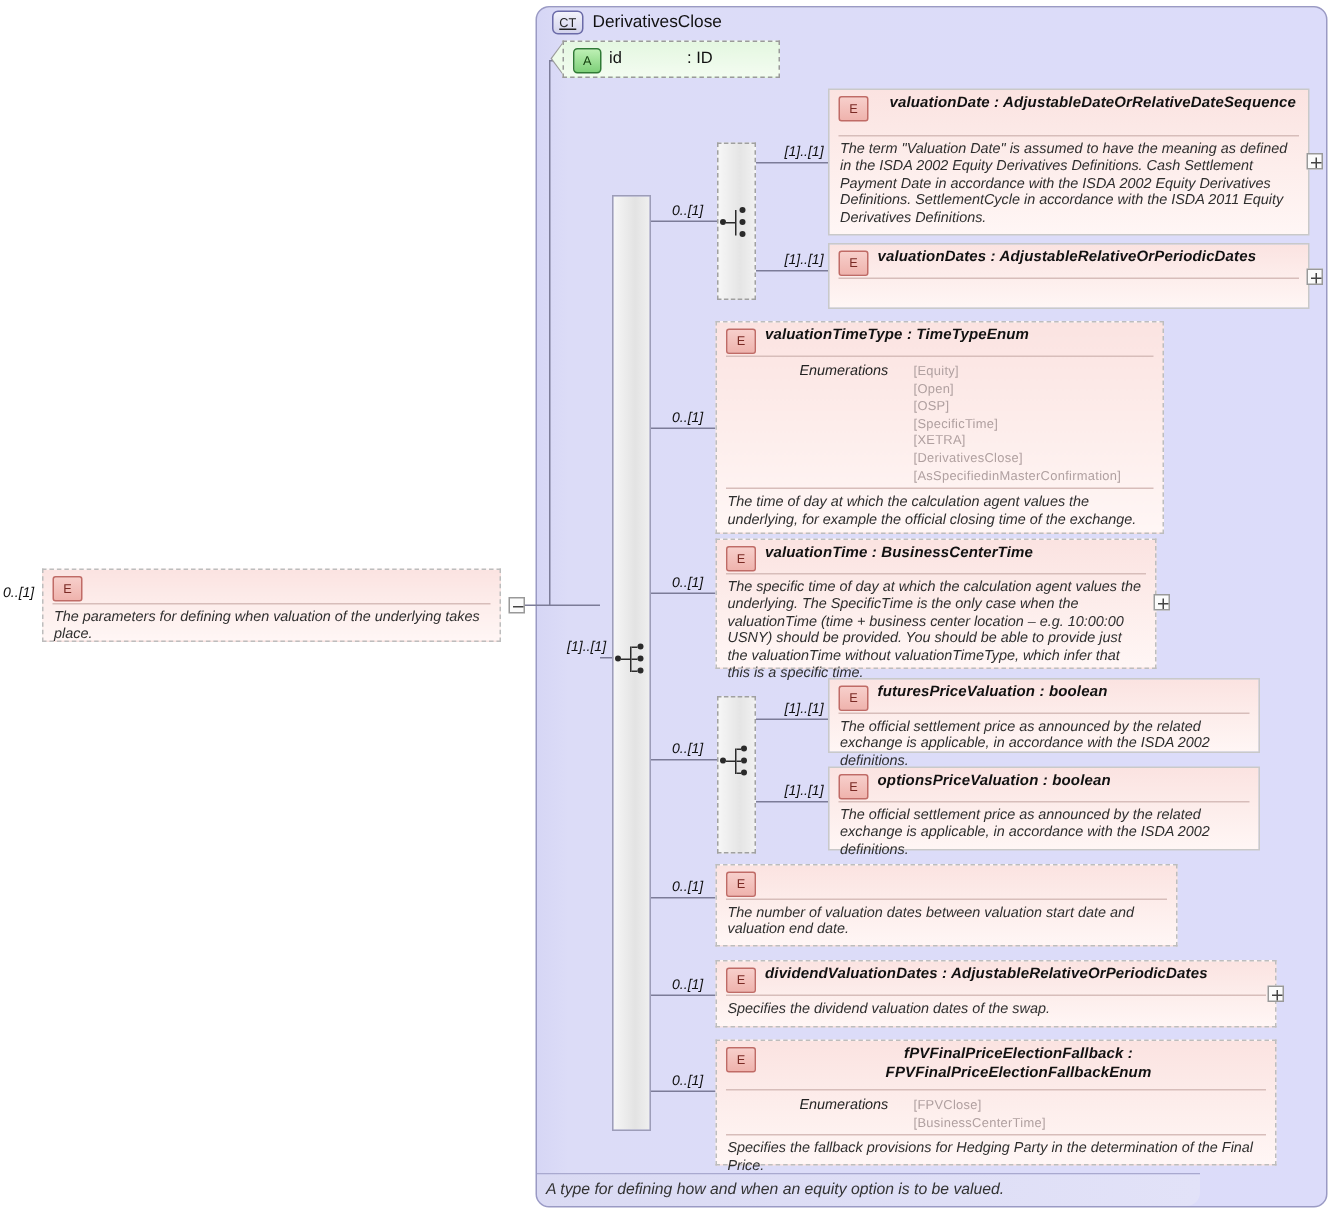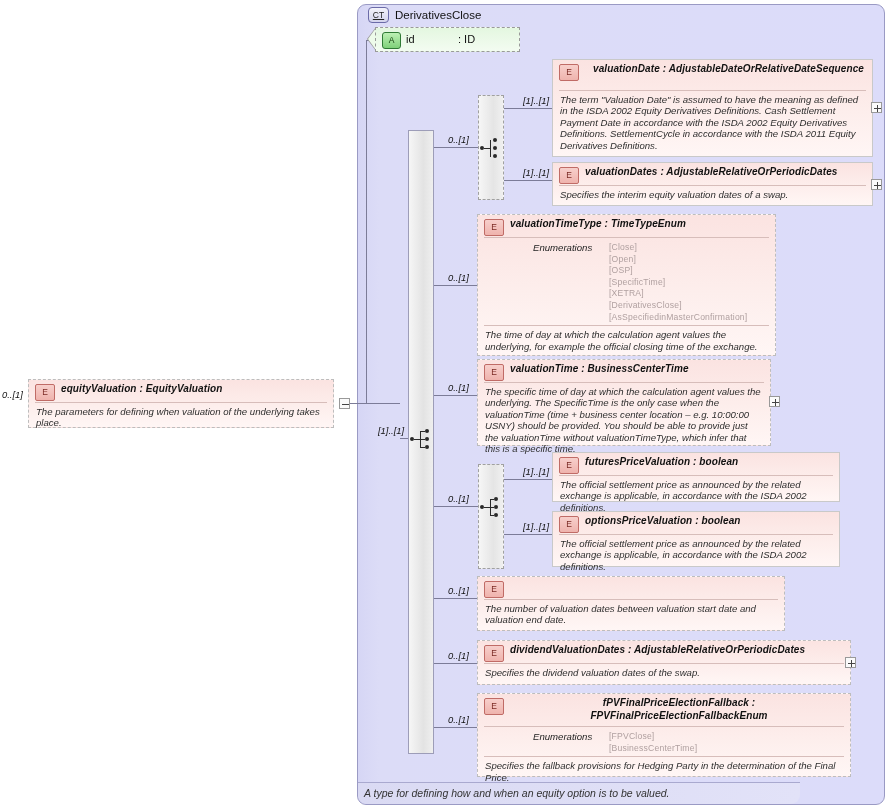--- a/index.html
+++ b/index.html
@@ -144,21 +144,20 @@
     <div class="ct-title">DerivativesClose</div>
   </div>
   <div class="ct-footer">
     <span>A type for defining how and when an equity option is to be valued.</span>
   </div>
 
   <div class="card" style="left:2px;top:389px;">0..[1]</div>
   <div class="el root-el">
     <div class="el-head">
       <div class="e-badge">E</div>
-      <div class="e-title">equityValuation : EquityValuation</div>
     </div>
     <div class="el-sep"></div>
     <div class="el-doc">The parameters for defining when valuation of the underlying takes place.</div>
   </div>
   <div class="minus" style="left:339px;top:398px;"></div>
 
   <div class="ln h" style="left:350px;top:403px;width:50px;"></div>
   <div class="ln v" style="left:366px;top:40px;height:364px;"></div>
   <div class="ln h" style="left:366px;top:40px;width:10px;"></div>
 
@@ -211,36 +210,35 @@
   <div class="plus" style="left:871px;top:102px;"></div>
 
   <div class="card" style="left:523px;top:167px;">[1]..[1]</div>
   <div class="ln h" style="left:504px;top:180px;width:48px;"></div>
   <div class="el solid" style="left:552px;top:162px;width:321px;height:44px;">
     <div class="el-head">
       <div class="e-badge">E</div>
       <div class="e-title">valuationDates : AdjustableRelativeOrPeriodicDates</div>
     </div>
     <div class="el-sep"></div>
-    <div class="el-doc">Specifies the interim equity valuation dates of a swap.</div>
   </div>
   <div class="plus" style="left:871px;top:179px;"></div>
 
   <div class="card" style="left:448px;top:272px;">0..[1]</div>
   <div class="ln h" style="left:434px;top:285px;width:43px;"></div>
   <div class="el" style="left:477px;top:214px;width:299px;height:142px;">
     <div class="el-head">
       <div class="e-badge">E</div>
       <div class="e-title">valuationTimeType : TimeTypeEnum</div>
     </div>
     <div class="el-sep"></div>
     <div class="enum-wrap">
       <div class="enum-label">Enumerations</div>
       <div class="enum-list">
-        <div>[Close]</div>
+        <div>[Equity]</div>
         <div>[Open]</div>
         <div>[OSP]</div>
         <div>[SpecificTime]</div>
         <div>[XETRA]</div>
         <div>[DerivativesClose]</div>
         <div>[AsSpecifiedinMasterConfirmation]</div>
       </div>
     </div>
     <div class="el-sep"></div>
     <div class="el-doc">The time of day at which the calculation agent values the underlying, for example the official closing time of the exchange.</div>

